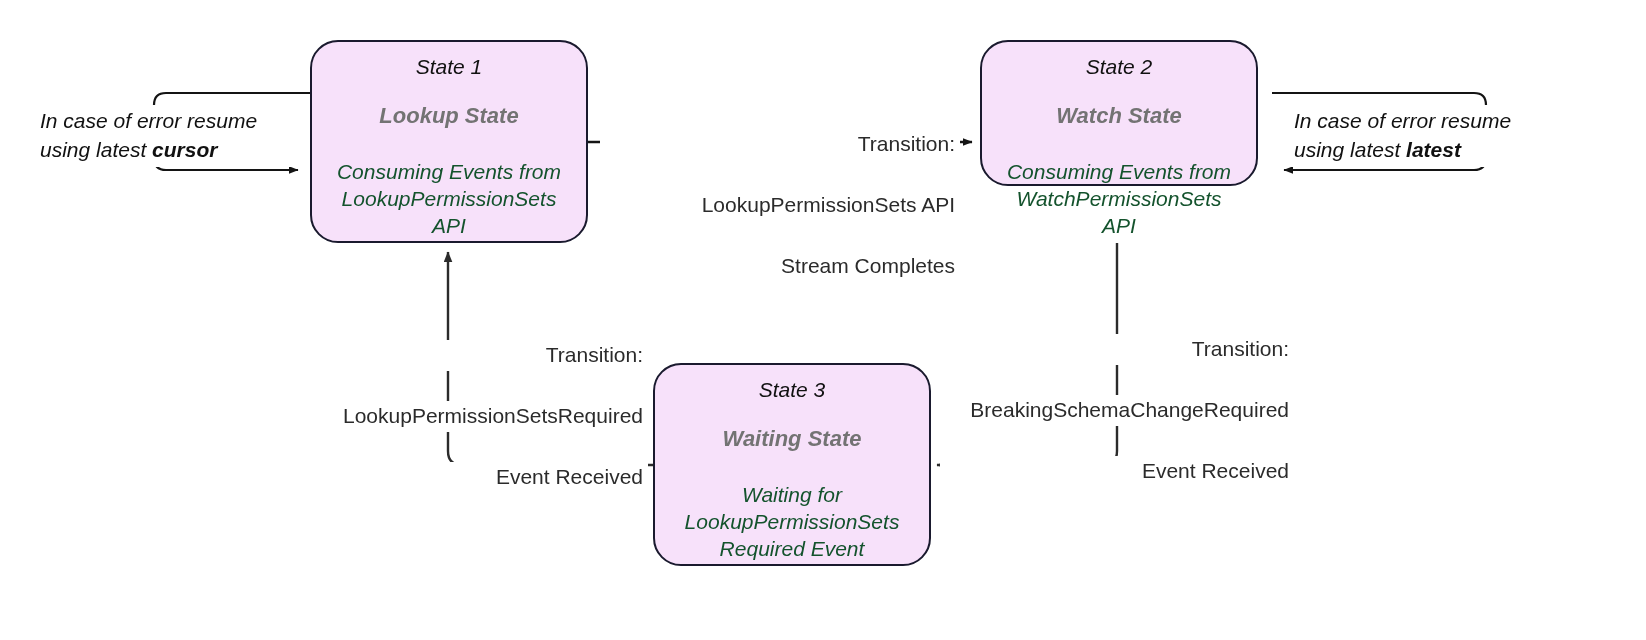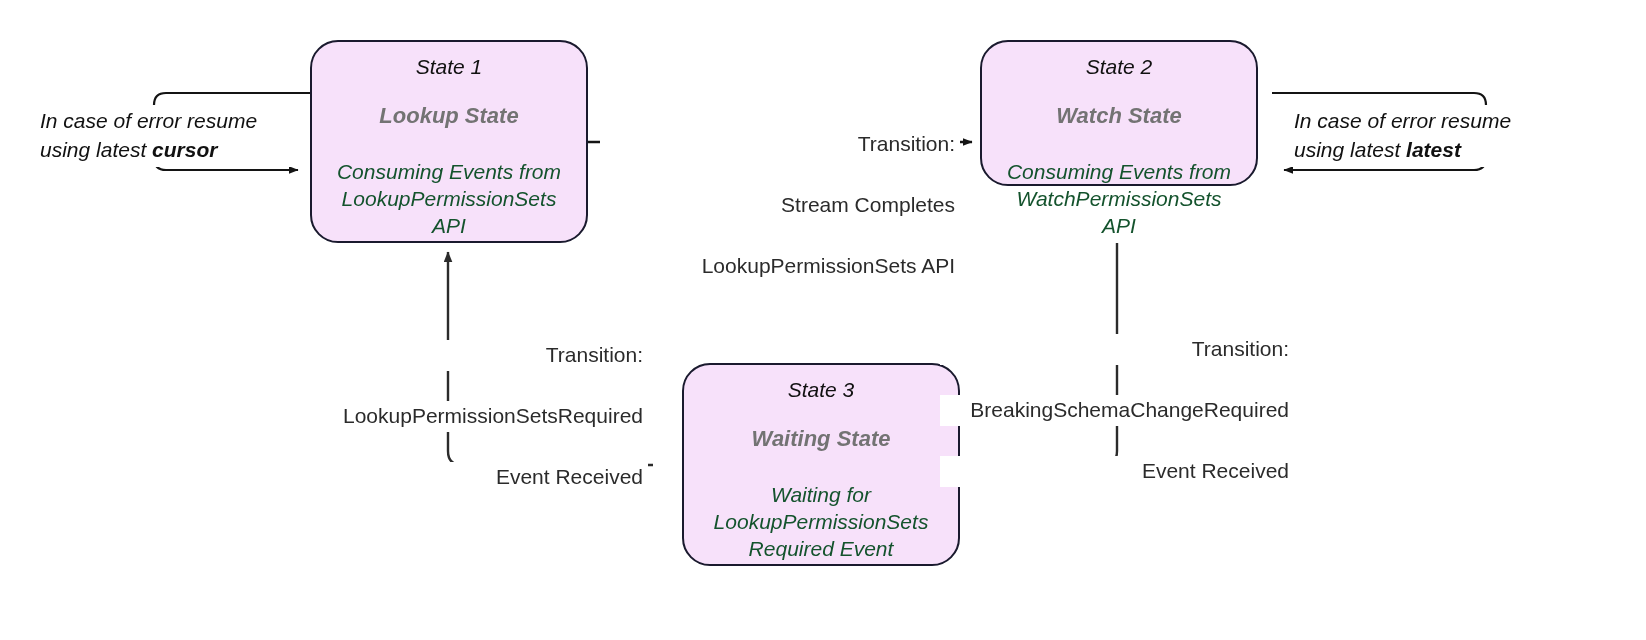--- a/index.html
+++ b/index.html
@@ -127,32 +127,32 @@
   </div>
 
   <div class="state-box" style="left:980px; top:40px; width:278px; height:146px;">
     <div class="state-id">State 2</div>
     <div class="state-title">Watch State</div>
     <div class="state-desc">Consuming Events from
 WatchPermissionSets
 API</div>
   </div>
 
-  <div class="state-box" style="left:682px; top:363px; width:278px; height:203px;">
+  <div class="state-box" style="left:653px; top:363px; width:278px; height:203px;">
     <div class="state-id">State 3</div>
     <div class="state-title">Waiting State</div>
     <div class="state-desc">Waiting for
 LookupPermissionSets
 Required Event</div>
   </div>
 
   <div class="edge-label" style="left:600px; top:99px; width:360px;">
     <span class="lbl-line">Transition:</span>
+    <span class="lbl-line">LookupPermissionSets API</span>
     <span class="lbl-line">Stream Completes</span>
-    <span class="lbl-line">LookupPermissionSets API</span>
   </div>
 
   <div class="edge-label" style="left:248px; top:310px; width:400px;">
     <span class="lbl-line">Transition:</span>
     <span class="lbl-line">LookupPermissionSetsRequired</span>
     <span class="lbl-line">Event Received</span>
   </div>
 
   <div class="edge-label" style="left:940px; top:304px; width:354px;">
     <span class="lbl-line">Transition:</span>

